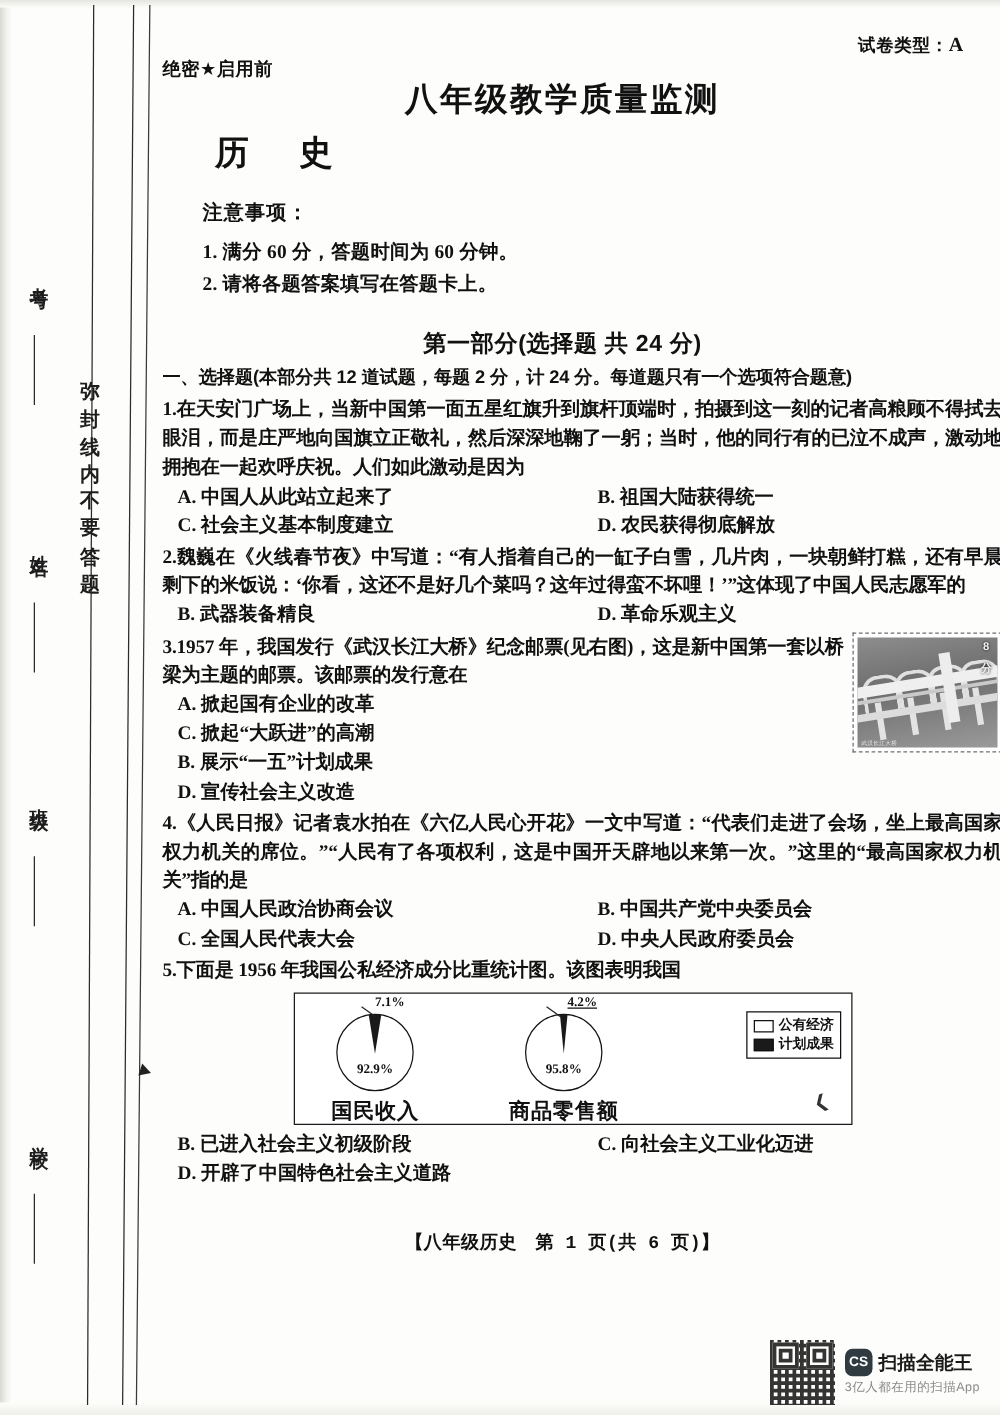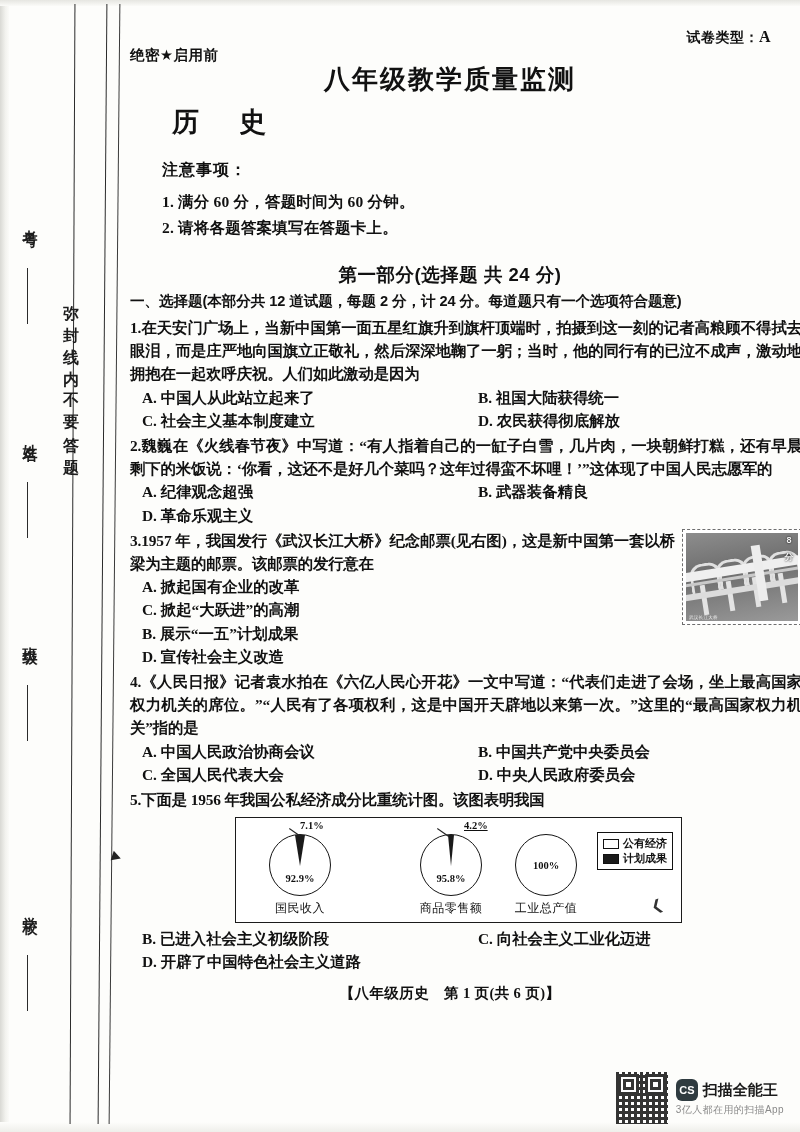--- a/index.html
+++ b/index.html
@@ -341,23 +341,23 @@
     border-right: 5px solid transparent;
     border-top: 31px solid #1a1a1a;
     transform: translateX(-50%);
   }
   .slice.thin {
     border-left-width: 3px;
     border-right-width: 3px;
   }
   .pie-caption {
     margin-top: 4px;
-    font-size: 12px;
-    font-family: "Liberation Sans", "DejaVu Sans", sans-serif;
-    font-weight: 400;
+    font-size: 17px;
+    font-family: "Liberation Sans", "DejaVu Sans", sans-serif;
+    font-weight: 700;
     letter-spacing: 0.5px;
   }
   .pct-label {
     position: absolute;
     font-size: 10.5px;
     font-family: "Liberation Serif", serif;
     font-weight: 600;
     white-space: nowrap;
   }
   .leader {
@@ -401,21 +401,21 @@
     color: #333;
     transform: rotate(-20deg);
   }
 
   .footer {
     position: absolute;
     left: 0;
     top: 984px;
     width: 660px;
     text-align: center;
-    font-family: Liberation Serif, serif;
+    font-family: Liberation Mono, monospace;
     font-weight: 700;
     font-size: 14.5px;
     letter-spacing: 0.4px;
   }
 
   
   .watermark {
     position: absolute;
     right: 16px;
     bottom: 8px;
@@ -545,21 +545,20 @@
           <div class="opt">C. 社会主义基本制度建立</div>
           <div class="opt">D. 农民获得彻底解放</div>
         </div>
       </div>
 
       <div class="q">
         <div class="q-body">
           <span class="q-num">2.</span><span>魏巍在《火线春节夜》中写道：“有人指着自己的一缸子白雪，几片肉，一块朝鲜打糕，还有早晨剩下的米饭说：‘你看，这还不是好几个菜吗？这年过得蛮不坏哩！’”这体现了中国人民志愿军的</span>
         </div>
         <div class="opts">
-          <div class="opt">A. 纪律观念超强</div>
           <div class="opt">B. 武器装备精良</div>
           <div class="opt">D. 革命乐观主义</div>
         </div>
       </div>
 
       <div class="q q3-wrap">
 
         <div class="stamp">
           <div class="stamp-inner">
             <div class="arch" style="left:4px;  top:30px;"></div>
@@ -618,29 +617,23 @@
           <div class="pct-label" style="left:64px; top:2px;">7.1%</div>
           <div class="leader" style="left:52px; top:14px;"></div>
 
           <div class="pie-group" style="left:153px;">
             <div class="pie">
               <div class="slice thin"></div>
               <div class="pie-major">95.8%</div>
             </div>
             <div class="pie-caption">商品零售额</div>
           </div>
-          <div class="pct-label" style="left:228px; top:2px;text-decoration:underline;">4.2%</div>
+          <div class="pct-label" style="left:218px; top:2px;text-decoration:underline;">4.2%</div>
           <div class="leader" style="left:200px; top:14px;"></div>
 
-          <div class="pie-group" style="left:248px;">
-            <div class="pie">
-              <div class="pie-major" style="bottom:24px;">100%</div>
-            </div>
-            <div class="pie-caption">工业总产值</div>
-          </div>
 
           <div class="legend">
             <div class="legend-row">
               <span class="swatch hollow"></span>
               <span>公有经济</span>
             </div>
             <div class="legend-row">
               <span class="swatch filled"></span>
               <span>计划成果</span>
             </div>

